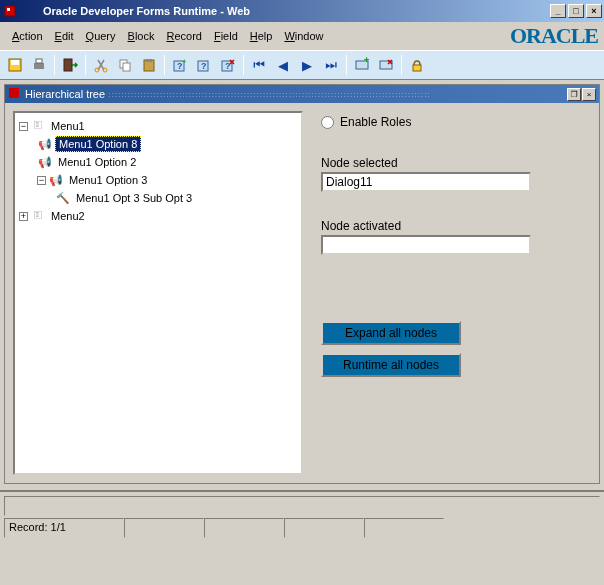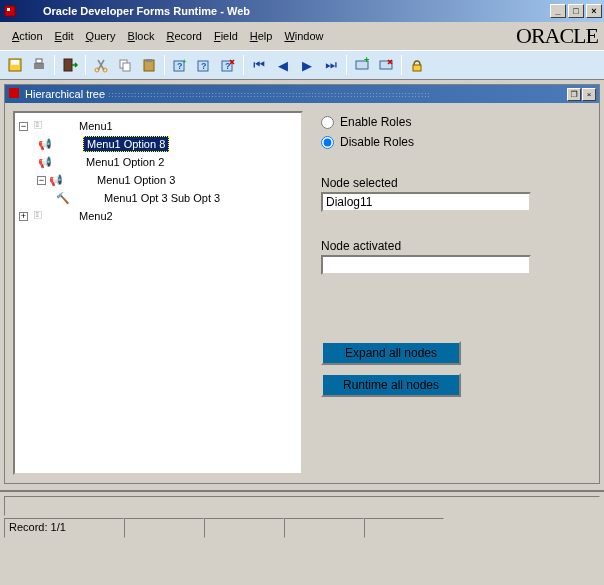--- a/index.html
+++ b/index.html
@@ -7,39 +7,39 @@
 
 .titlebar { background: linear-gradient(to right, #0a246a, #a6caf0); height: 22px; display: flex; align-items: center; padding: 0 2px; color: white; gap: 21px; }
 .titlebar-icon { width: 16px; height: 16px; margin-right: 4px; display: flex; align-items: center; justify-content: center; }
 .titlebar-text { flex: 1; font-weight: bold; font-size: 11px; }
 .titlebar-buttons { display: flex; gap: 2px; }
 .titlebar-btn { width: 16px; height: 14px; background: #d4d0c8; border: 1px solid; border-color: #fff #404040 #404040 #fff; font-size: 9px; display: flex; align-items: center; justify-content: center; cursor: pointer; color: black; font-family: Arial; font-weight: bold; }
 
 .menubar { height: 28px; display: flex; align-items: center; padding: 0 6px; background: #d4d0c8; }
 .menu-item { padding: 3px 6px; cursor: pointer; }
 .menu-item u { text-decoration: underline; }
-.oracle-logo { margin-left: auto; font-family: "Times New Roman", serif; font-size: 22px; font-weight: normal; color: #000000; letter-spacing: -1px; }
+.oracle-logo { margin-left: auto; font-family: "Times New Roman", serif; font-size: 22px; font-weight: bold; color: #0369a1; letter-spacing: -1px; }
 
 .toolbar { height: 30px; display: flex; align-items: center; padding: 2px 4px; gap: 2px; background: #d6e7f5; border-top: 1px solid #fff; border-bottom: 1px solid #808080; }
 .tool-btn { width: 22px; height: 22px; display: flex; align-items: center; justify-content: center; cursor: pointer; border: 1px solid transparent; }
 .tool-sep { width: 1px; height: 20px; background: #808080; margin: 0 2px; border-right: 1px solid #fff; }
 
 .inner-window { margin: 4px; border: 1px solid #808080; background: #d4d0c8; }
 .inner-title { background: linear-gradient(to right, #2a5a9a, #4a7aba); color: white; height: 18px; display: flex; align-items: center; padding: 0 3px; font-size: 11px; }
 .inner-title-icon { width: 14px; height: 14px; margin-right: 3px; }
 .inner-dots { flex: 1; color: #a0c0e0; font-size: 8px; letter-spacing: 1px; overflow: hidden; white-space: nowrap; }
 .inner-title-btns { display: flex; gap: 1px; }
 .inner-title-btn { width: 14px; height: 13px; background: #d4d0c8; border: 1px solid; border-color: #fff #404040 #404040 #fff; font-size: 8px; display: flex; align-items: center; justify-content: center; cursor: pointer; color: black; }
 
 .content { display: flex; padding: 8px; gap: 10px; height: 380px; }
 .tree-panel { width: 290px; background: white; border: 2px inset #d4d0c8; padding: 4px; overflow: auto; }
 .tree-node { display: flex; align-items: center; height: 18px; white-space: nowrap; }
 .tree-toggle { width: 9px; height: 9px; border: 1px solid #808080; display: flex; align-items: center; justify-content: center; font-size: 9px; line-height: 1; cursor: pointer; margin-right: 2px; background: white; }
 .tree-icon { width: 16px; height: 16px; margin-right: 2px; display: inline-flex; align-items: center; justify-content: center; }
-.tree-label { padding: 1px 3px; cursor: pointer; margin-left: 28px; }
+.tree-label { padding: 1px 3px; cursor: pointer; }
 .tree-label.selected { background: #0a246a; color: white; border: 1px dotted yellow; }
 .indent-l1 { padding-left: 18px; }
 .indent-l2 { padding-left: 36px; }
 
 .right-panel { flex: 1; padding: 4px 8px; }
 .radio-row { display: flex; align-items: center; margin-bottom: 6px; font-size: 12px; }
 .radio-row input { margin-right: 6px; }
 .field-label { font-size: 12px; margin-top: 27px; margin-bottom: 2px; }
 .text-field { width: 210px; height: 20px; border: 2px inset #d4d0c8; background: white; padding: 1px 3px; font-size: 12px; }
 .btn { width: 140px; height: 24px; background: #0369a1; border: 2px outset #d4d0c8; cursor: pointer; font-size: 12px; margin-top: 8px; display: block; }
@@ -217,24 +217,20 @@
         <span class="tree-icon folder-ico">🗉</span>
         <span class="tree-label">Menu2</span>
       </div>
     </div>
 
     <div class="right-panel">
       <label class="radio-row">
         <input type="radio" name="roles" style="">
         <span>Enable Roles</span>
       </label>
-      <label class="radio-row">
-        <input type="radio" name="roles" checked="" style="">
-        <span>Disable Roles</span>
-      </label>
 
       <div class="field-label">Node selected</div>
       <input class="text-field" value="Dialog11" style="">
 
       <div class="field-label">Node activated</div>
       <input class="text-field" value="" style="">
 
       <div class="btn-group">
         <button class="btn">Expand all nodes</button>
         <button class="btn">Runtime all nodes</button>

